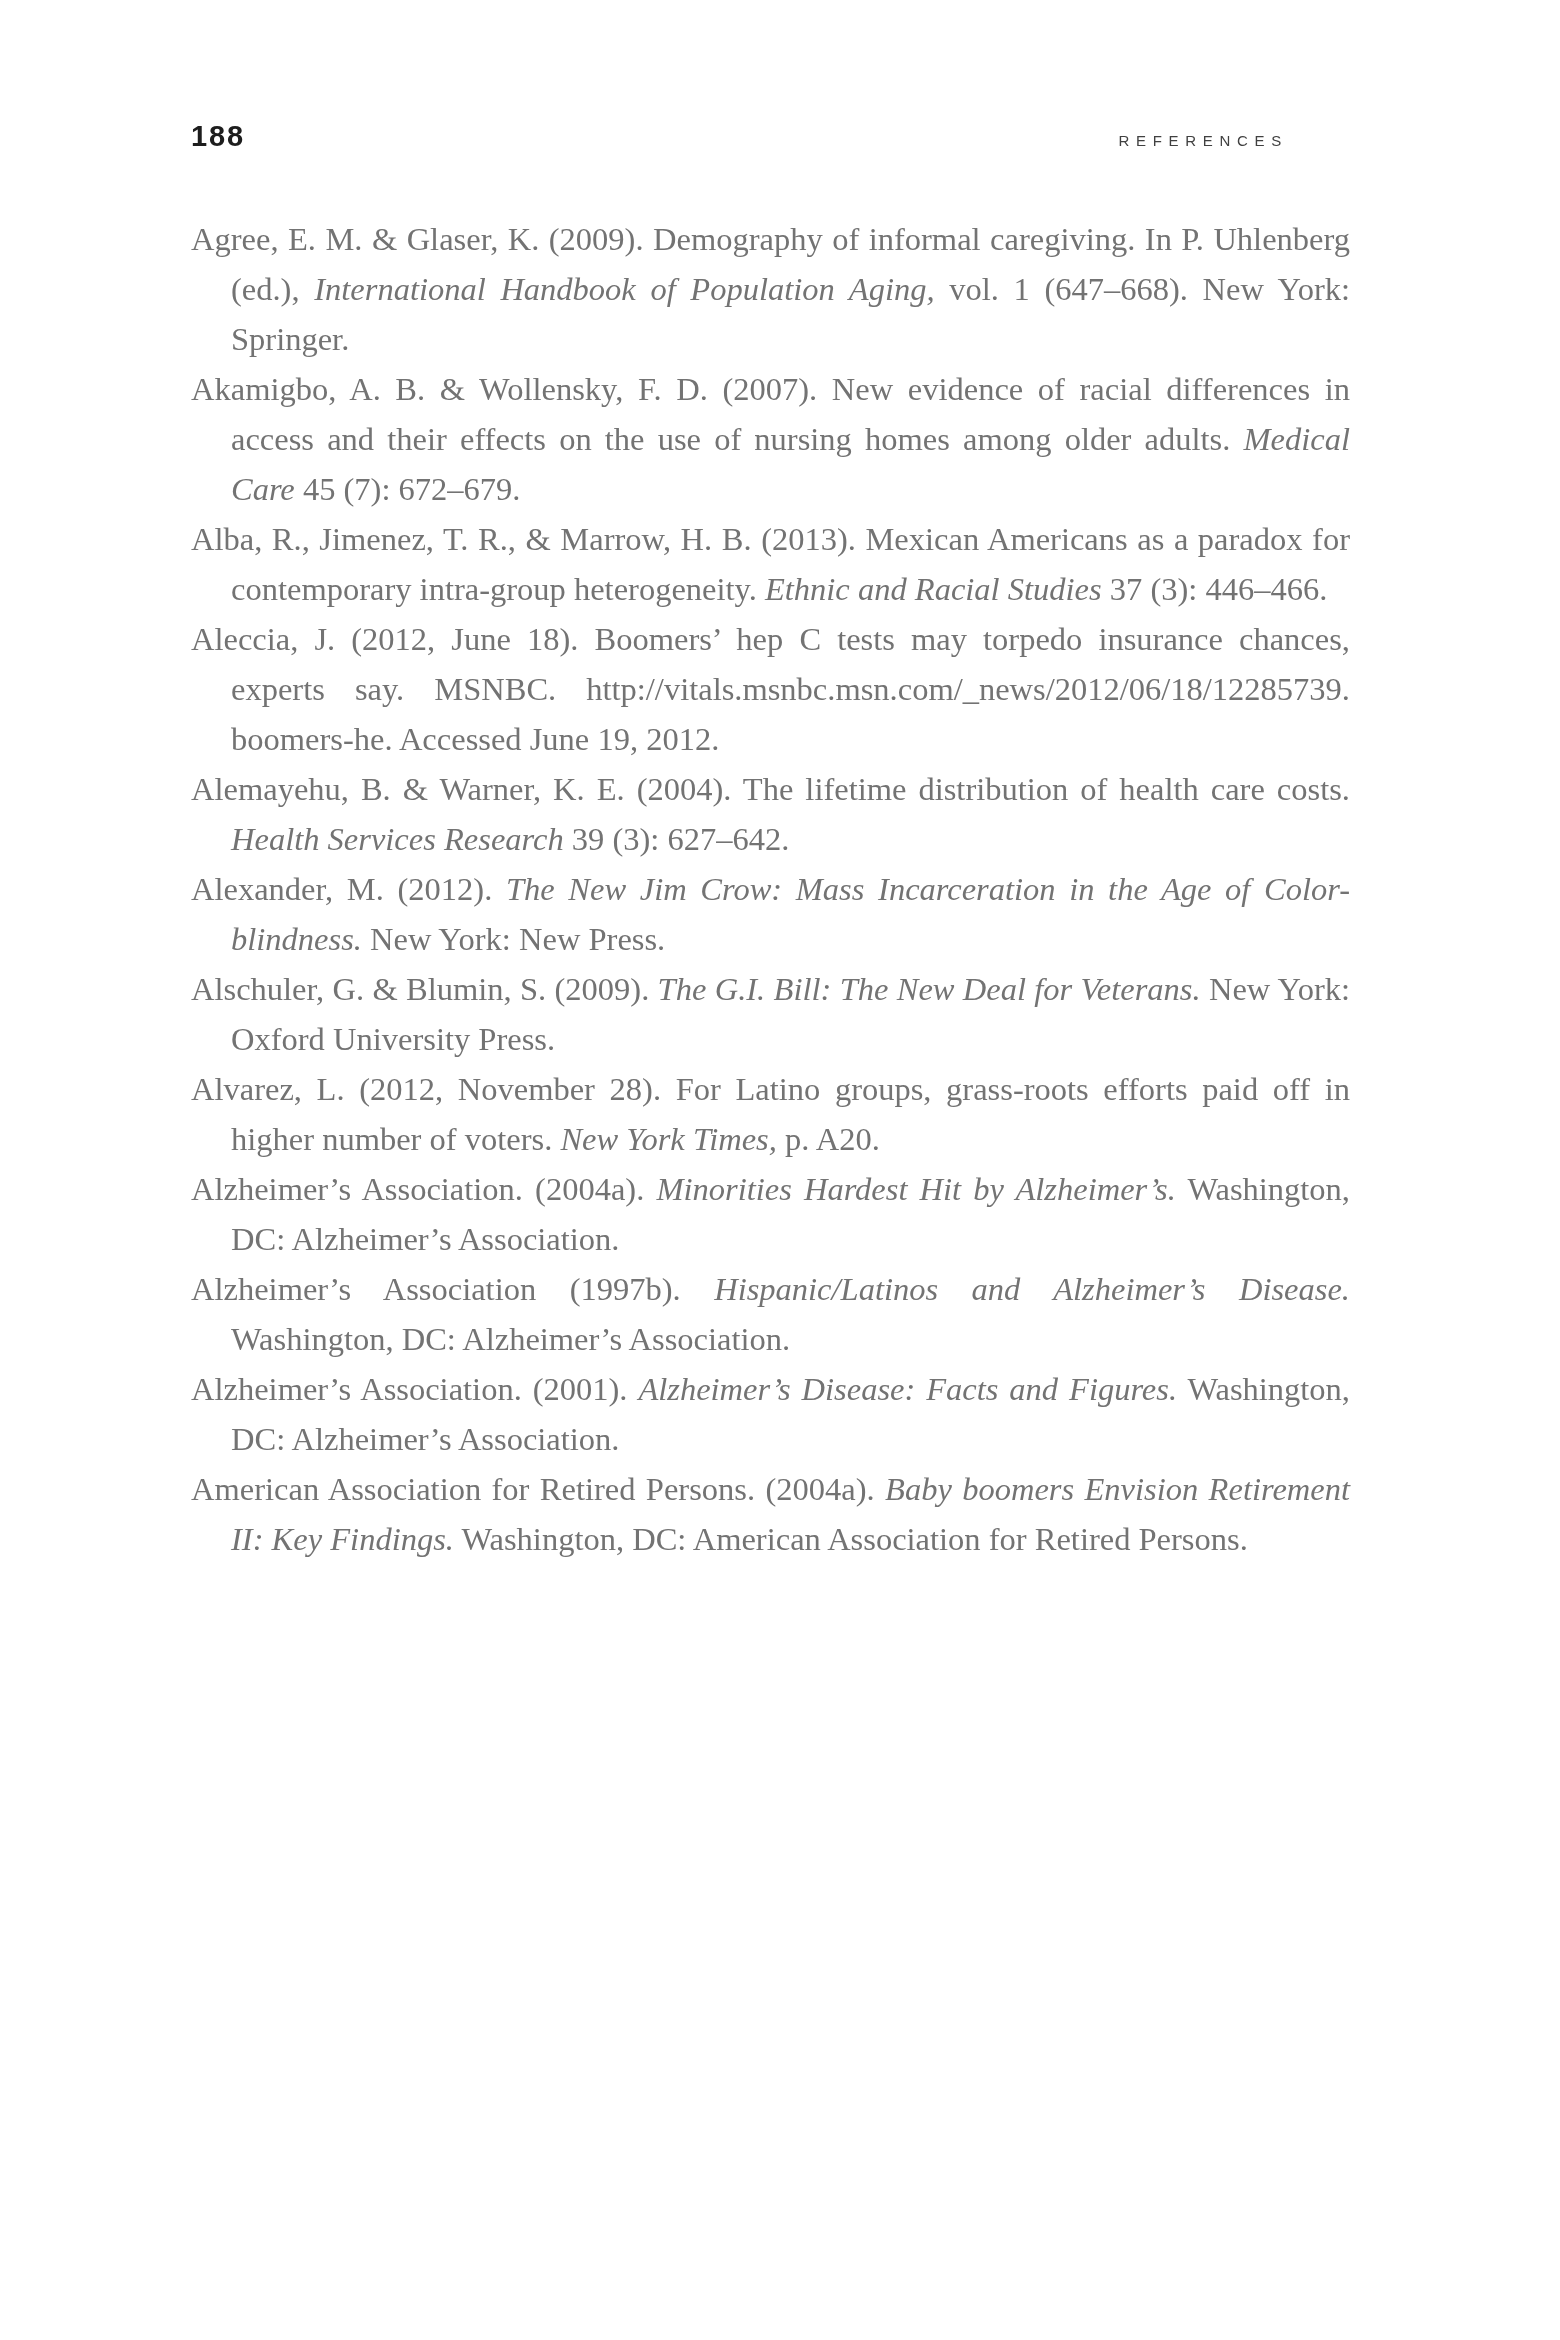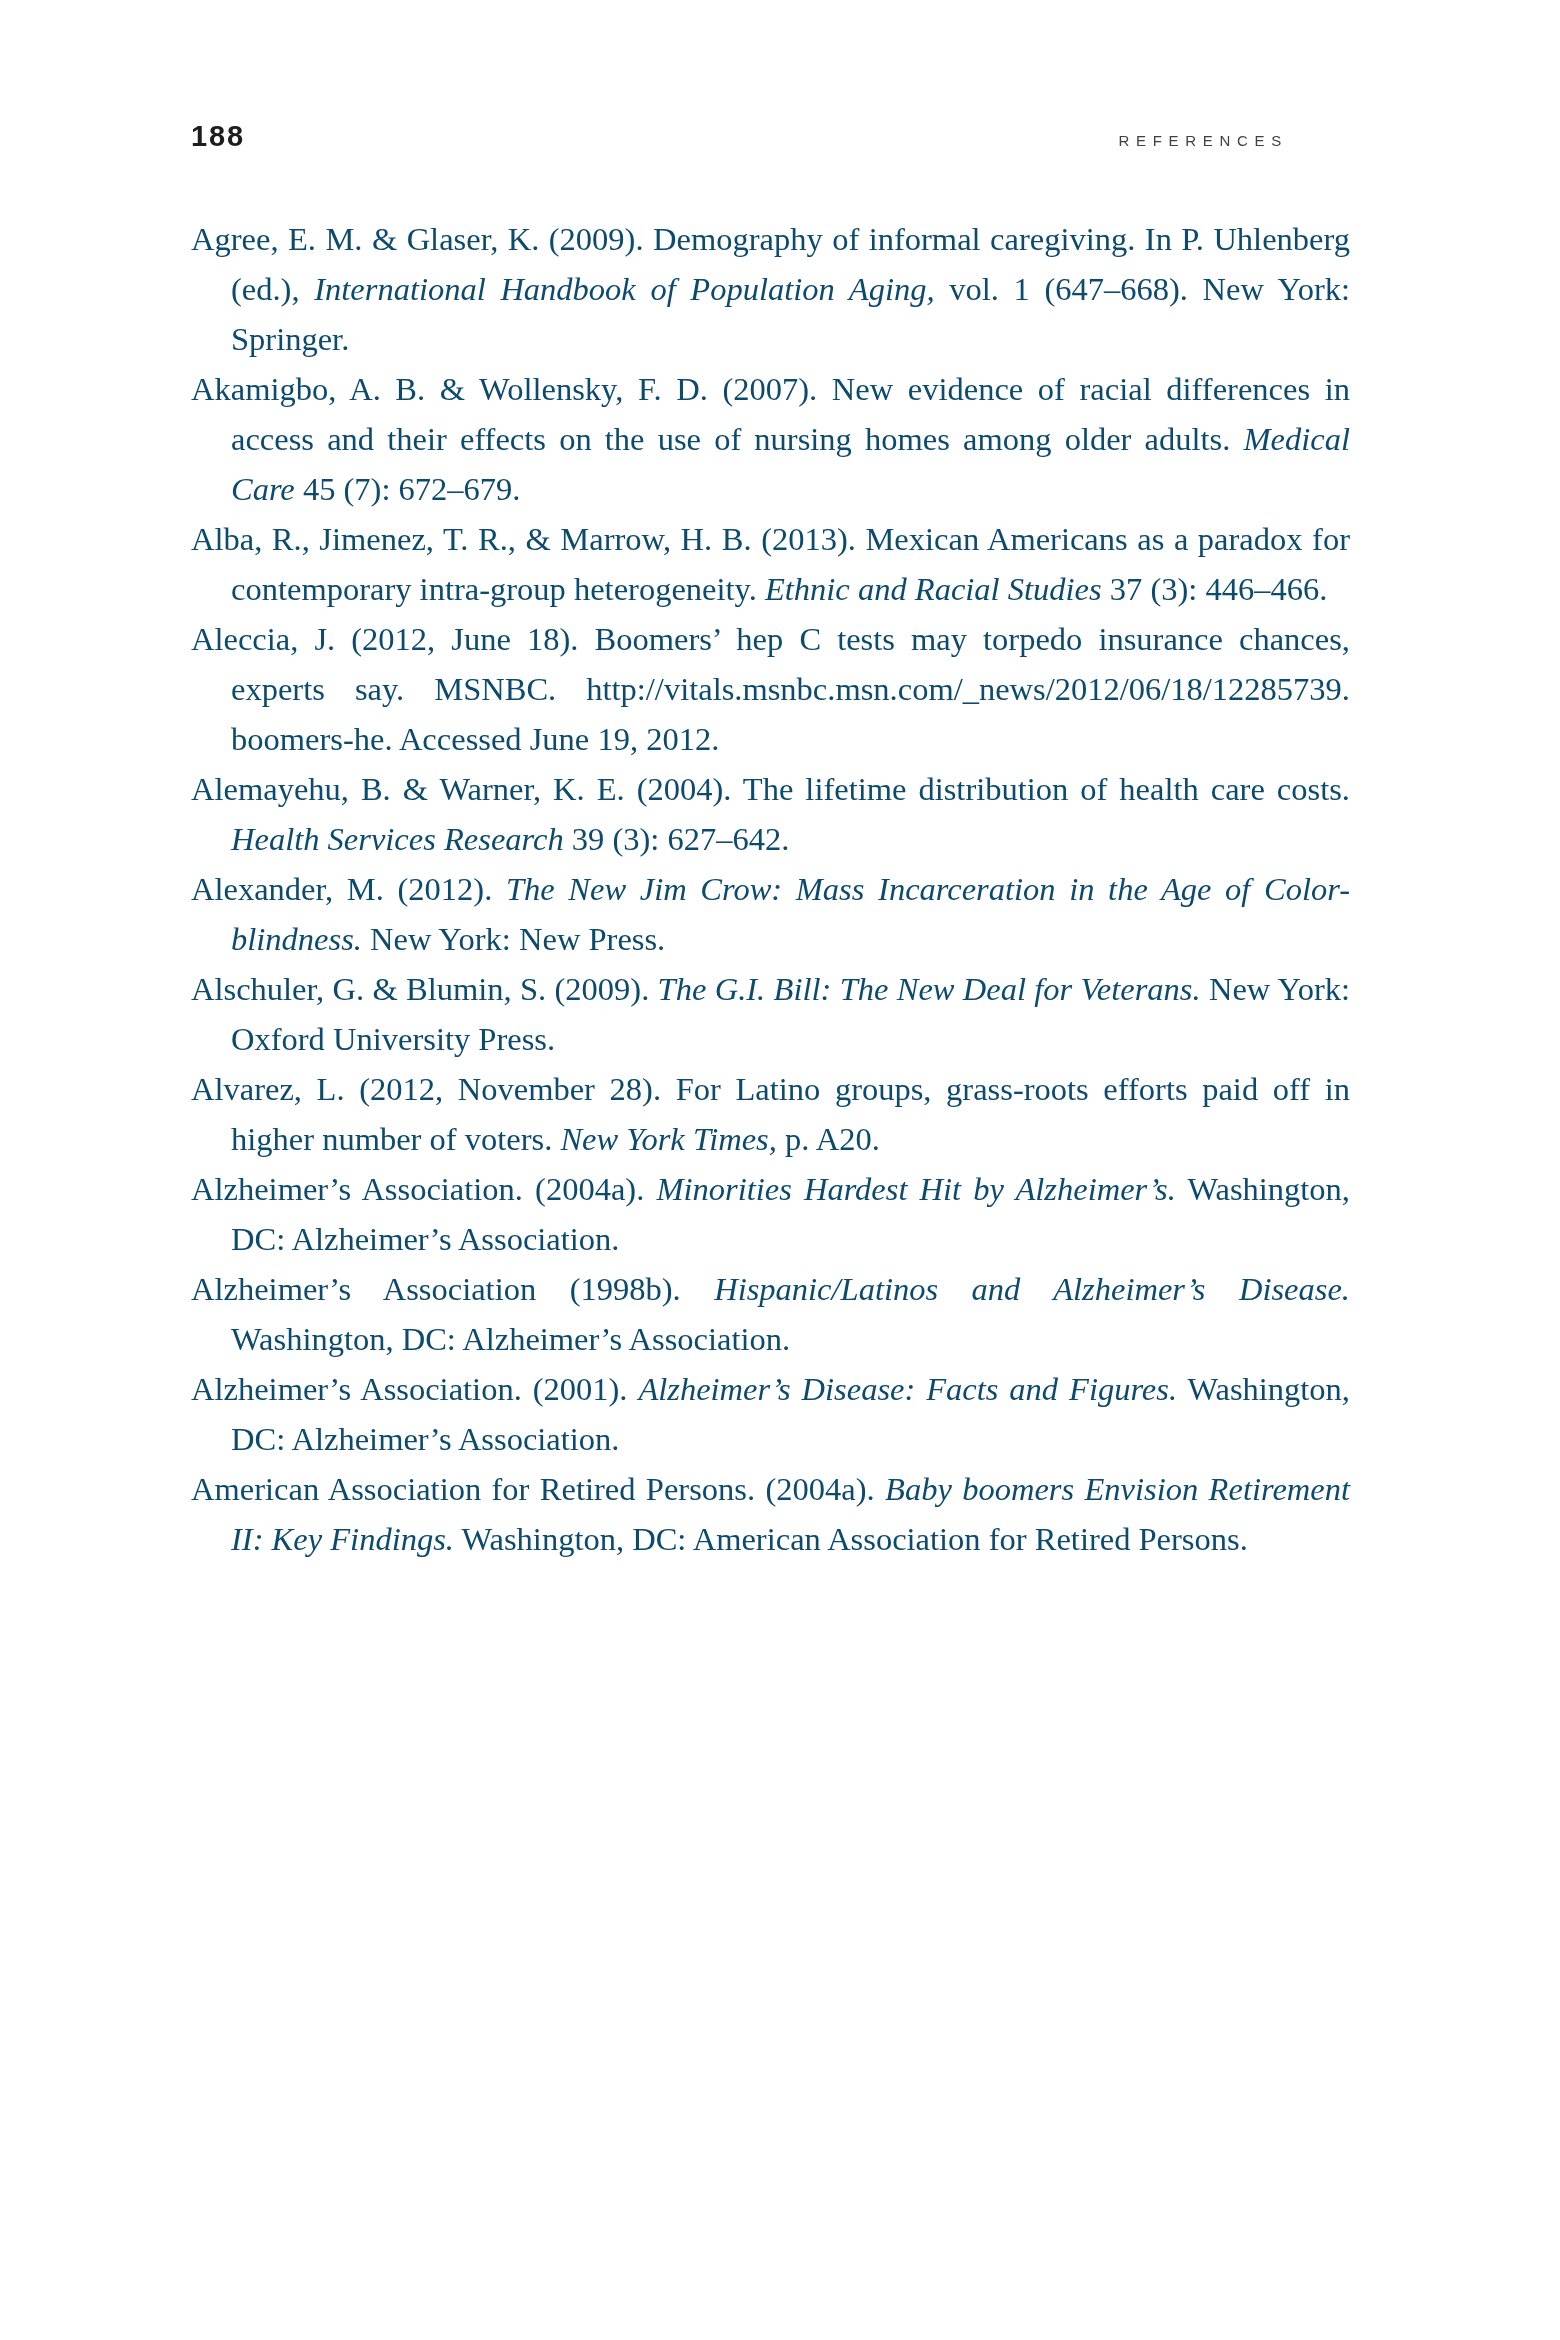--- a/index.html
+++ b/index.html
@@ -38,21 +38,21 @@
     color: #404040;
   }
   .references {
     position: absolute;
     top: 214px;
     left: 191px;
     width: 1159px;
     font-family: "Liberation Serif", "DejaVu Serif", serif;
     font-size: 32.5px;
     line-height: 50px;
-    color: #0c4a6e;
+    color: #737373;
     text-align: justify;
   }
   .ref {
     margin: 0;
     padding-left: 40px;
     text-indent: -40px;
   }
   .ref em {
     font-style: italic;
   }
@@ -69,18 +69,18 @@
   <main class="references">
       <p class="ref"><span>Agree, E. M. &amp; Glaser, K. (2009). Demography of informal caregiving. In P. Uhlenberg (ed.), </span><em>International Handbook of Population Aging,</em><span> vol. 1 (647–668). New York: Springer.</span></p>
       <p class="ref"><span>Akamigbo, A. B. &amp; Wollensky, F. D. (2007). New evidence of racial differences in access and their effects on the use of nursing homes among older adults. </span><em>Medical Care</em><span> 45 (7): 672–679.</span></p>
       <p class="ref"><span>Alba, R., Jimenez, T. R., &amp; Marrow, H. B. (2013). Mexican Americans as a paradox for contemporary intra-group heterogeneity. </span><em>Ethnic and Racial Studies</em><span> 37 (3): 446–466.</span></p>
       <p class="ref"><span>Aleccia, J. (2012, June 18). Boomers’ hep C tests may torpedo insurance chances, experts say. MSNBC. http://vitals.msnbc.msn.com/_news/2012/06/18/12285739. boomers-he. Accessed June 19, 2012.</span></p>
       <p class="ref"><span>Alemayehu, B. &amp; Warner, K. E. (2004). The lifetime distribution of health care costs. </span><em>Health Services Research</em><span> 39 (3): 627–642.</span></p>
       <p class="ref"><span>Alexander, M. (2012). </span><em>The New Jim Crow: Mass Incarceration in the Age of Color-blindness.</em><span> New York: New Press.</span></p>
       <p class="ref"><span>Alschuler, G. &amp; Blumin, S. (2009). </span><em>The G.I. Bill: The New Deal for Veterans.</em><span> New York: Oxford University Press.</span></p>
       <p class="ref"><span>Alvarez, L. (2012, November 28). For Latino groups, grass-roots efforts paid off in higher number of voters. </span><em>New York Times,</em><span> p. A20.</span></p>
       <p class="ref"><span>Alzheimer’s Association. (2004a). </span><em>Minorities Hardest Hit by Alzheimer’s.</em><span> Washington, DC: Alzheimer’s Association.</span></p>
-      <p class="ref"><span>Alzheimer’s Association (1998b). </span><em>Hispanic/Latinos and Alzheimer’s Disease.</em><span> Washington, DC: Alzheimer’s Association.</span></p>
+      <p class="ref"><span>Alzheimer’s Association (1997b). </span><em>Hispanic/Latinos and Alzheimer’s Disease.</em><span> Washington, DC: Alzheimer’s Association.</span></p>
       <p class="ref"><span>Alzheimer’s Association. (2001). </span><em>Alzheimer’s Disease: Facts and Figures.</em><span> Washington, DC: Alzheimer’s Association.</span></p>
       <p class="ref"><span>American Association for Retired Persons. (2004a). </span><em>Baby boomers Envision Retirement II: Key Findings.</em><span> Washington, DC: American Association for Retired Persons.</span></p>
     </main>
 </div>
 
 
 </body></html>

